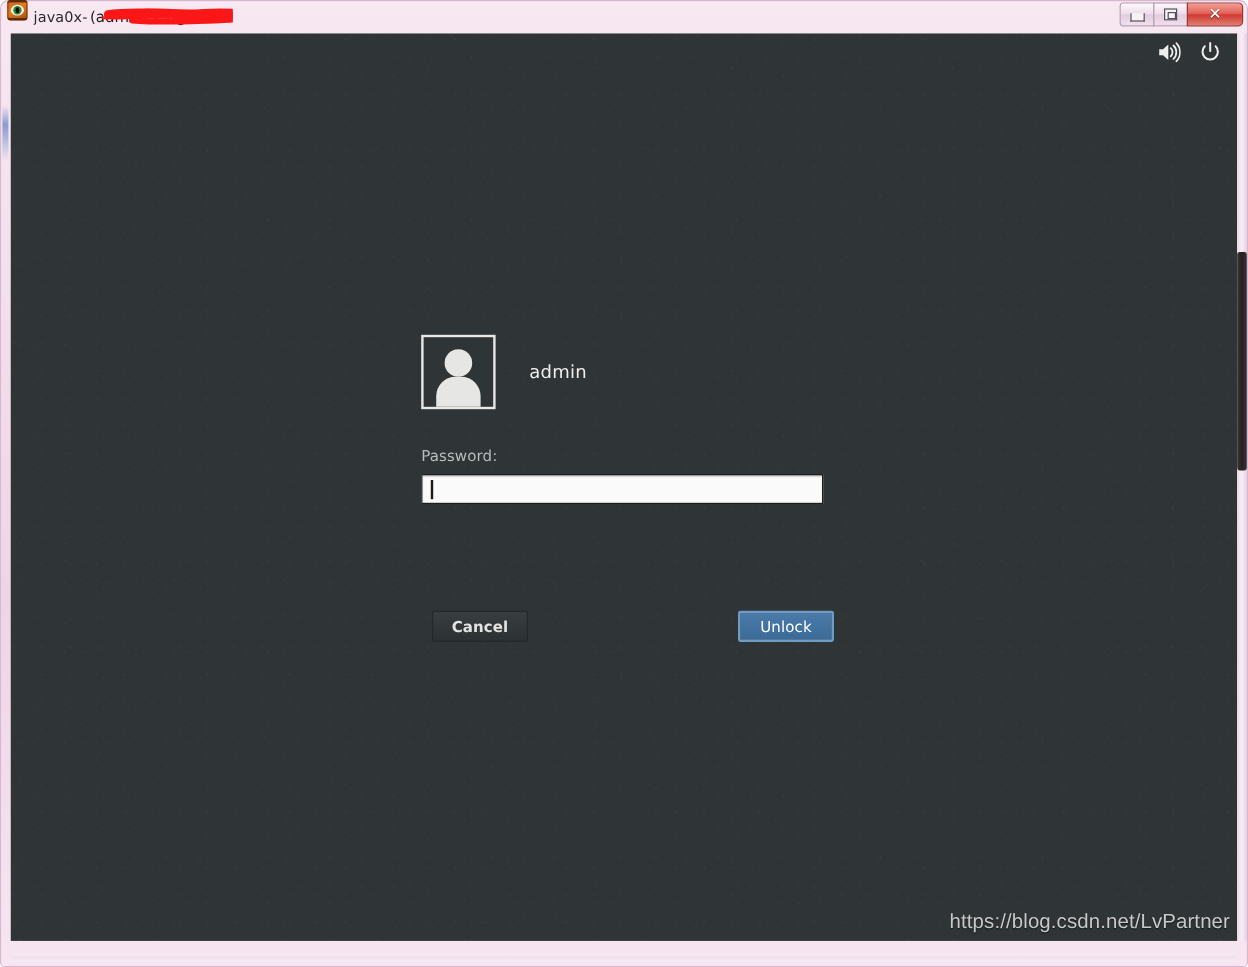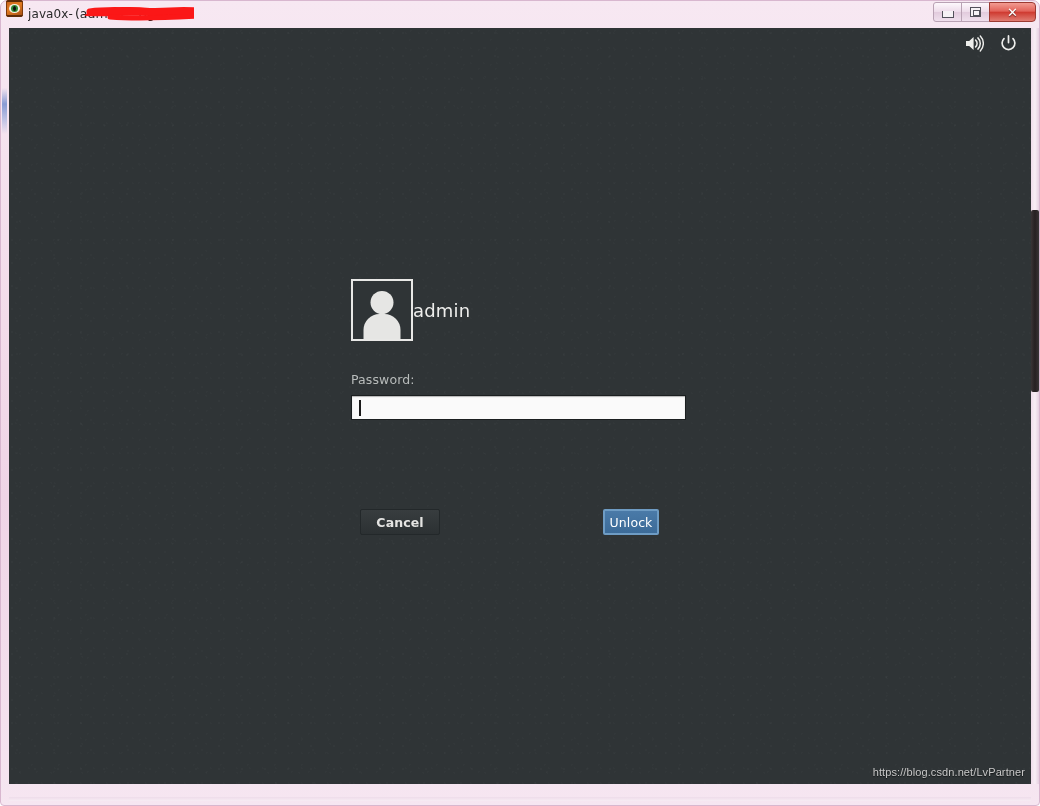--- a/index.html
+++ b/index.html
@@ -254,22 +254,23 @@
     position: absolute;
     left: 50%;
     transform: translateX(-50%);
     top: 33px;
     width: 37px;
     height: 30px;
     border-radius: 16px 16px 0 0;
     background: #e6e6e4;
   }
   #user-name {
-    font-size: 18px;
+    font-size: 15px;
     color: #eeeeec;
+    margin-left: 28px;
     letter-spacing: 0.2px;
   }
 
   #password-label {
     font-size: 12.5px;
     color: #b8bcbb;
     margin-top: 24px;
     margin-bottom: 8px;
     letter-spacing: 0.1px;
   }
@@ -327,43 +328,43 @@
   #cancel-button {
     left: 9px;
     width: 80px;
     color: #e4e4e2;
     background: linear-gradient(180deg,#383d3f 0%,#2c3133 100%);
     border: 1px solid #23282a;
     border-radius: 2px;
     font-weight: bold;
   }
   #unlock-button {
-    left: 252px;
-    width: 56px;
+    left: 264px;
+    width: 80px;
     color: #ffffff;
     background: linear-gradient(180deg,#4a7aa8 0%,#3c6b98 100%);
     border: 2px solid #6e9cc4;
     border-radius: 2px;
   }
   #another-user-link {
     margin-top: 21px;
     margin-left: 9px;
     font-size: 12px;
     font-weight: bold;
     color: #9a9f9e;
     letter-spacing: 0.1px;
     cursor: pointer;
   }
 
   
   #watermark {
     position: absolute;
     right: 6px;
     bottom: 6px;
-    font-size: 11px;
+    font-size: 17px;
     color: #c8c8c8;
     font-family: "Liberation Sans", sans-serif;
     letter-spacing: 0.1px;
     text-shadow: 0 1px 1px rgba(0,0,0,0.6);
   }
 
   
   #v-scrollbar {
     position: absolute;
     right: 1px;

